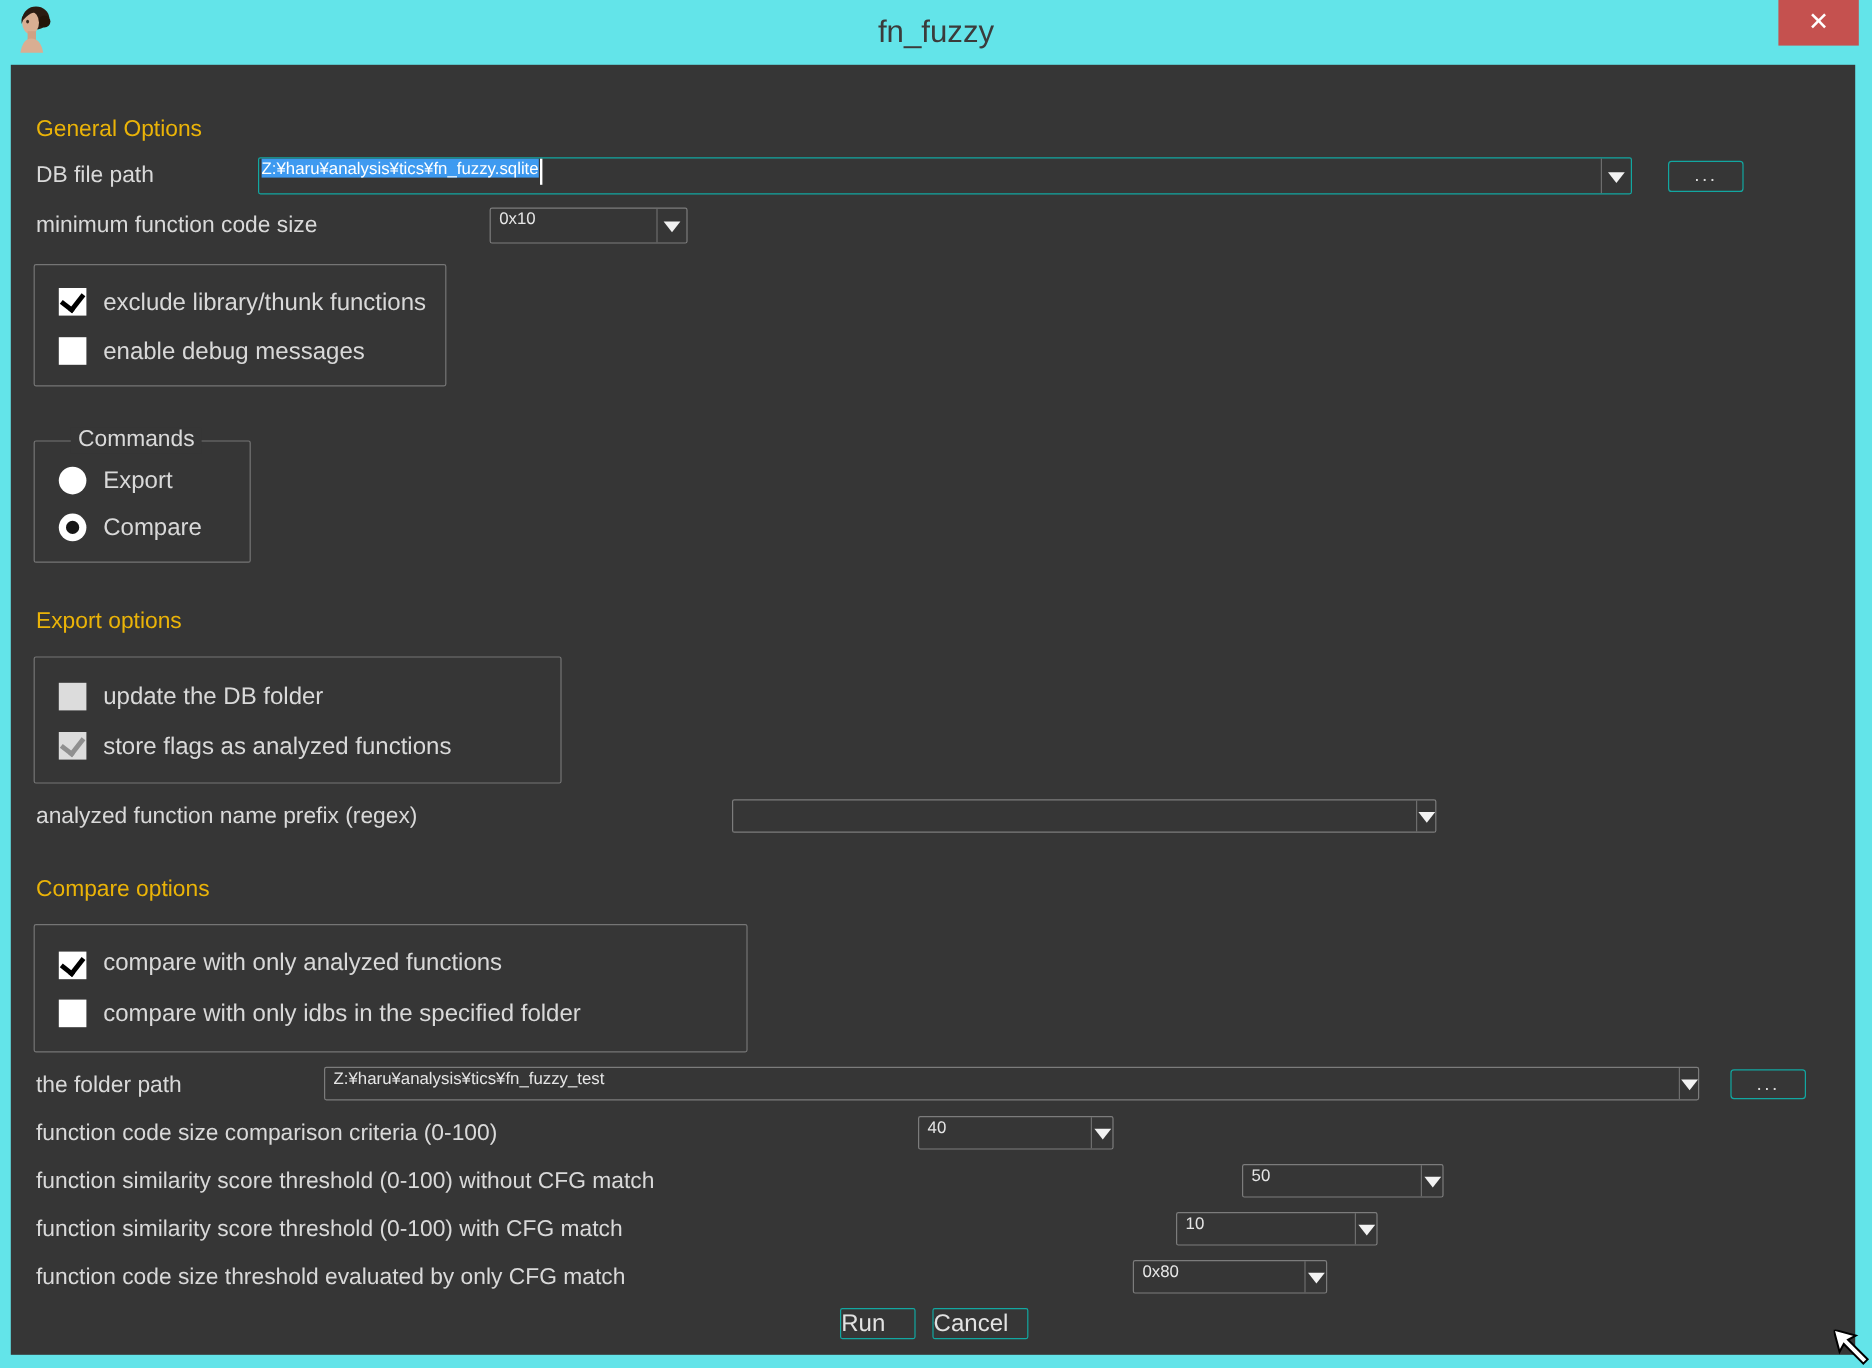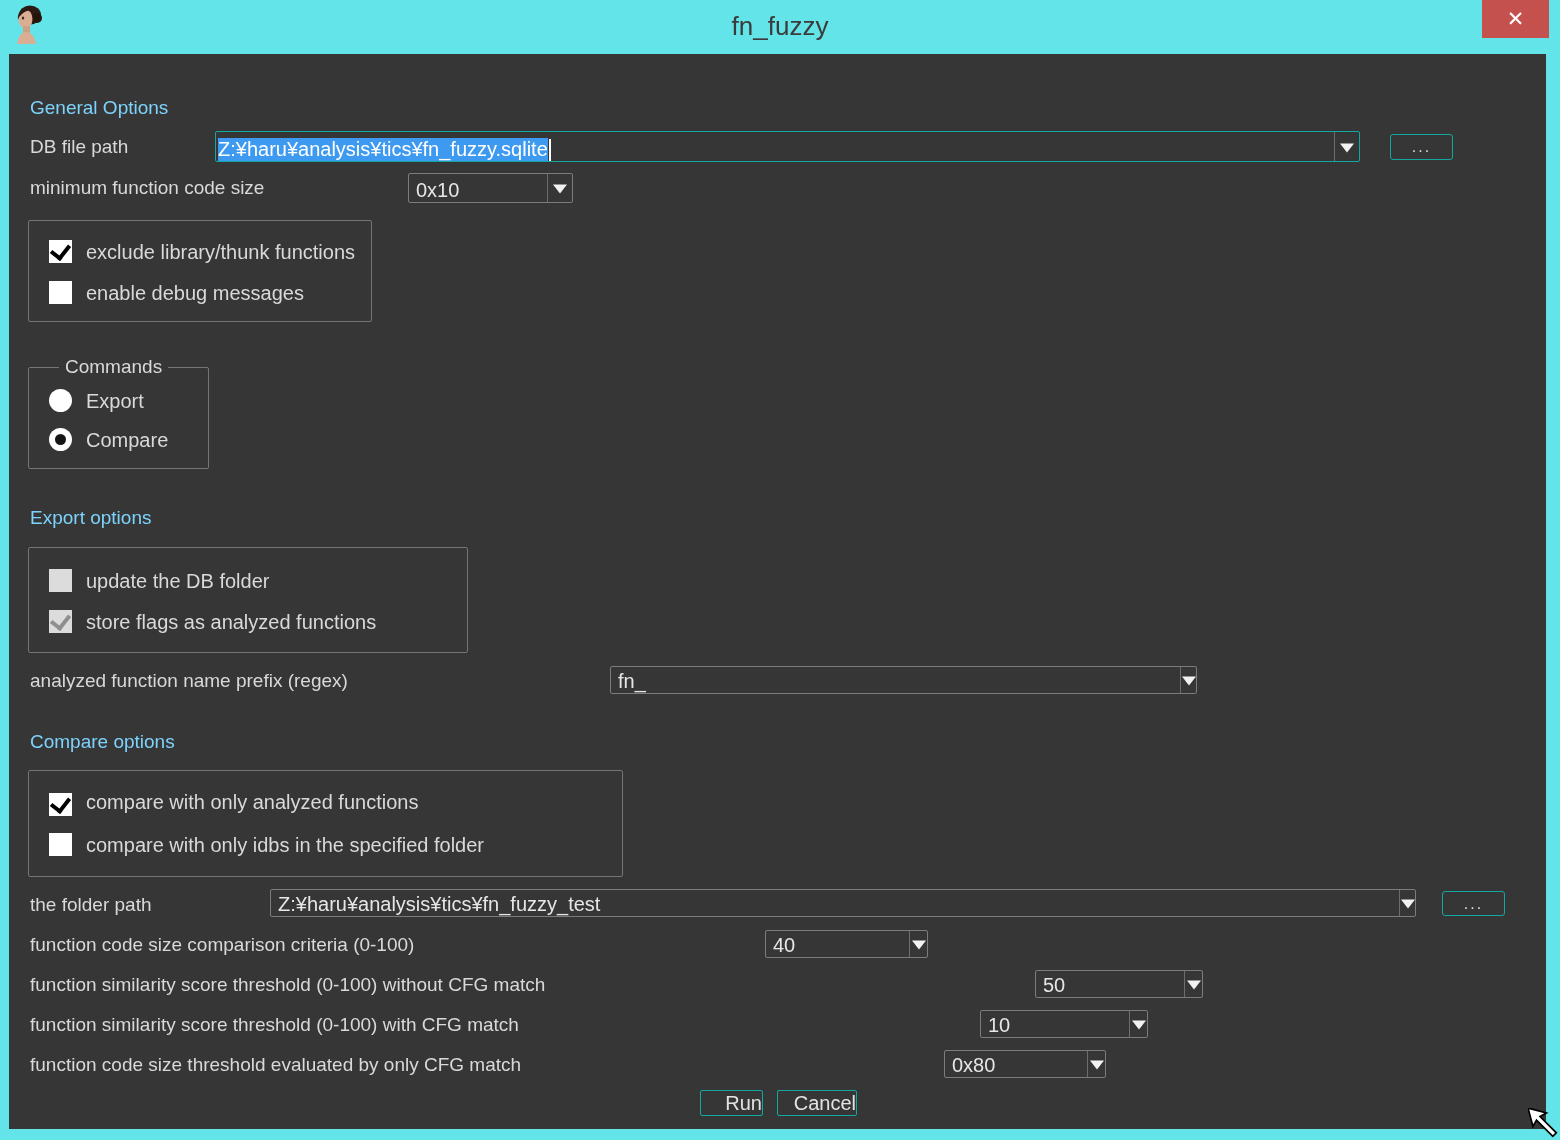--- a/index.html
+++ b/index.html
@@ -10,52 +10,52 @@
   
   .titlebar{position:absolute;left:0;top:0;width:1560px;height:54px;}
   .app-icon{position:absolute;left:13px;top:5px;width:30px;height:40px;}
   .win-title{position:absolute;left:0;right:0;top:11px;text-align:center;font-size:26px;color:#3b3b3b;}
   .close-btn{position:absolute;right:11px;top:0;width:67px;height:38px;background:#c5514f;color:#fff;
              font-size:21px;text-align:center;line-height:38px;cursor:default;}
 
   
   .content{position:absolute;left:9px;top:54px;width:1537px;height:1075px;background:#363636;}
   .lbl{position:absolute;color:#d9d9d9;font-size:19px;white-space:nowrap;}
-  .heading{position:absolute;color:#7dd3fc;font-size:19px;white-space:nowrap;}
+  .heading{position:absolute;color:#eab308;font-size:19px;white-space:nowrap;}
 
   
   .groupbox{position:absolute;border:1px solid #757575;border-radius:2px;}
   .legend{position:absolute;top:-12px;left:30px;background:#363636;padding:0 6px;color:#d9d9d9;font-size:19px;text-align:right;}
 
   
   .checkbox{position:absolute;width:23px;height:23px;background:#fff;}
   .checkbox.checked::after{content:"";position:absolute;left:5px;top:1px;width:9px;height:14px;
         border-right:4px solid #000;border-bottom:4px solid #000;transform:rotate(38deg);}
   .checkbox.disabled{background:#dcdcdc;}
   .checkbox.disabled.checked::after{border-color:#8f8f8f;}
   .radio{position:absolute;width:23px;height:23px;border-radius:50%;background:#fff;}
   .radio.selected::after{content:"";position:absolute;left:6px;top:6px;width:11px;height:11px;border-radius:50%;background:#161616;}
   .opt-label{position:absolute;color:#d9d9d9;font-size:20px;white-space:nowrap;}
 
   
   .combo{position:absolute;background:#363636;border:1px solid #7c7c7c;border-radius:2px;}
   .combo.focused{border-color:#12a7a1;}
   .combo .value{position:absolute;left:0;top:0;right:26px;bottom:0;padding-left:7px;color:#e6e6e6;
-                font-size:20px;white-space:nowrap;overflow:hidden;display:flex;align-items:flex-end;}
+                font-size:14px;white-space:nowrap;overflow:hidden;display:flex;align-items:flex-start;}
   .combo .arrow-zone{position:absolute;right:0;top:0;bottom:0;width:25px;border-left:1px solid #6d6d6d;}
   .combo .arrow-zone::after{content:"";position:absolute;left:50%;top:50%;transform:translate(-50%,-38%);
         width:0;height:0;border-left:7px solid transparent;border-right:7px solid transparent;border-top:9px solid #f2f2f2;}
   .sel{background:#3e9af0;color:#fff;}
   .caret{display:inline-block;width:2px;height:22px;background:#fff;margin-left:1px;}
 
   
   .browse-btn{position:absolute;background:#363636;border:1px solid #12a7a1;border-radius:3px;color:#dcdcdc;
               font-size:16px;text-align:center;letter-spacing:2px;}
   .action-btn{position:absolute;background:#363636;border:1px solid #12a7a1;border-radius:2px;color:#e2e2e2;
-              font-size:20px;text-align:right;}
+              font-size:20px;text-align:left;}
 
   .cursor{position:absolute;left:1528px;top:1108px;}
 </style>
 </head>
 <body>
 
 <div class="frame">
 
   <div class="titlebar">
     <svg class="app-icon" viewBox="0 0 30 40">
@@ -110,21 +110,20 @@
 
     <div class="groupbox" style="left:19px;top:493px;width:440px;height:106px;">
       <span class="checkbox disabled" style="left:20px;top:21px;"></span>
       <span class="opt-label" style="left:57px;top:22px;">update the DB folder</span>
       <span class="checkbox checked disabled" style="left:20px;top:62px;"></span>
       <span class="opt-label" style="left:57px;top:63px;">store flags as analyzed functions</span>
     </div>
 
     <div class="lbl" style="left:21px;top:616px;">analyzed function name prefix (regex)</div>
     <div class="combo" style="left:601px;top:612px;width:587px;height:28px;">
-      <div class="value">fn_</div>
       <div class="arrow-zone" style="width:16px;"></div>
     </div>
 
     <div class="heading" style="left:21px;top:677px;">Compare options</div>
 
     <div class="groupbox" style="left:19px;top:716px;width:595px;height:107px;">
       <span class="checkbox checked" style="left:20px;top:22px;"></span>
       <span class="opt-label" style="left:57px;top:20px;">compare with only analyzed functions</span>
       <span class="checkbox" style="left:20px;top:62px;"></span>
       <span class="opt-label" style="left:57px;top:63px;text-align:center;">compare with only idbs in the specified folder</span>

